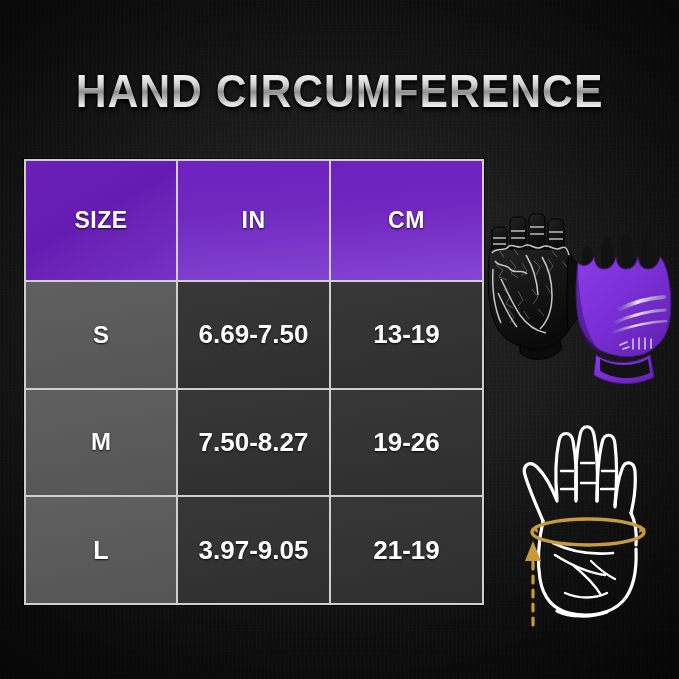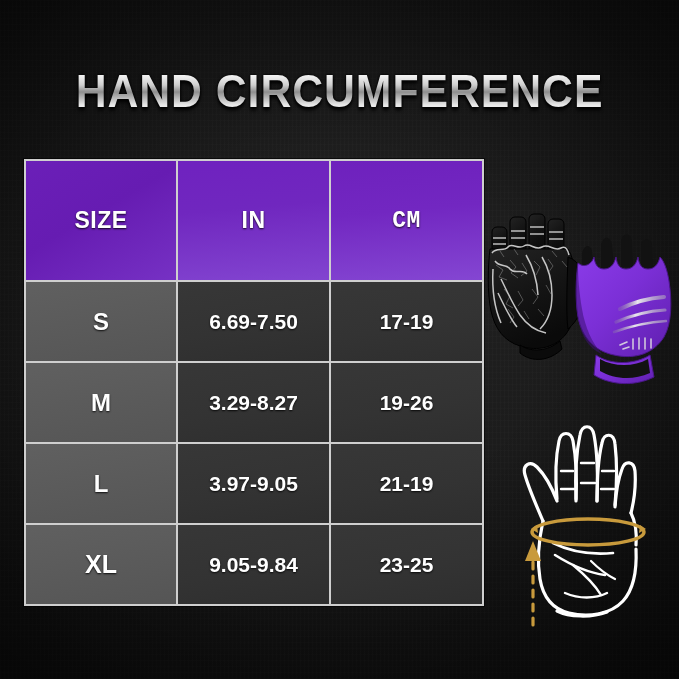--- a/index.html
+++ b/index.html
@@ -88,27 +88,26 @@
     background:linear-gradient(170deg, #6d20bd 0%, #6a1fba 38%, #7a35c9 72%, #8547d2 100%);
   }
   #size-table thead th.th-size {
     background:linear-gradient(150deg, #6b1fb8 0%, #661cb2 45%, #7631c4 100%);
   }
   #size-table thead th.th-in {
     background:linear-gradient(175deg, #6f22bf 0%, #7027bf 40%, #8244d0 100%);
   }
   #size-table thead th.th-cm {
     background:linear-gradient(175deg, #6e21bd 0%, #7227c1 42%, #8446d2 100%);
-    font-family:Liberation Mono, monospace;
   }
 
   
   #size-table tbody td {
     height:81px;
-    font-size:21px;
+    font-size:26px;
     font-weight:bold;
   }
   #size-table tbody td.cell-size {
     background:linear-gradient(170deg, #606060 0%, #5a5a5a 55%, #555555 100%);
     font-size:24px;
   }
   #size-table tbody td.cell-val {
     background:linear-gradient(170deg, #373737 0%, #333333 55%, #2e2e2e 100%);
   }
   #size-table tbody tr:last-child td.cell-size { font-size:25px; }
@@ -149,36 +148,31 @@
       <tr>
         <th class="th-size">SIZE</th>
         <th class="th-in">IN</th>
         <th class="th-cm">CM</th>
       </tr>
     </thead>
     <tbody>
       <tr>
         <td class="cell-size">S</td>
         <td class="cell-val">6.69-7.50</td>
-        <td class="cell-val">17-19</td>
+        <td class="cell-val">13-19</td>
       </tr>
       <tr>
         <td class="cell-size">M</td>
-        <td class="cell-val">3.29-8.27</td>
+        <td class="cell-val">7.50-8.27</td>
         <td class="cell-val">19-26</td>
       </tr>
       <tr>
         <td class="cell-size">L</td>
         <td class="cell-val">3.97-9.05</td>
         <td class="cell-val">21-19</td>
-      </tr>
-      <tr>
-        <td class="cell-size">XL</td>
-        <td class="cell-val">9.05-9.84</td>
-        <td class="cell-val">23-25</td>
       </tr>
     </tbody>
   </table>
 
   <div id="gloves">
     <svg width="197" height="190" viewBox="0 0 197 190" xmlns="http://www.w3.org/2000/svg" aria-hidden="true">
       <defs>
         <linearGradient id="purpleGlove" x1="0" y1="0" x2="1" y2="1">
           <stop offset="0%" stop-color="#8A3BE8"></stop>
           <stop offset="45%" stop-color="#7B2FD6"></stop>

